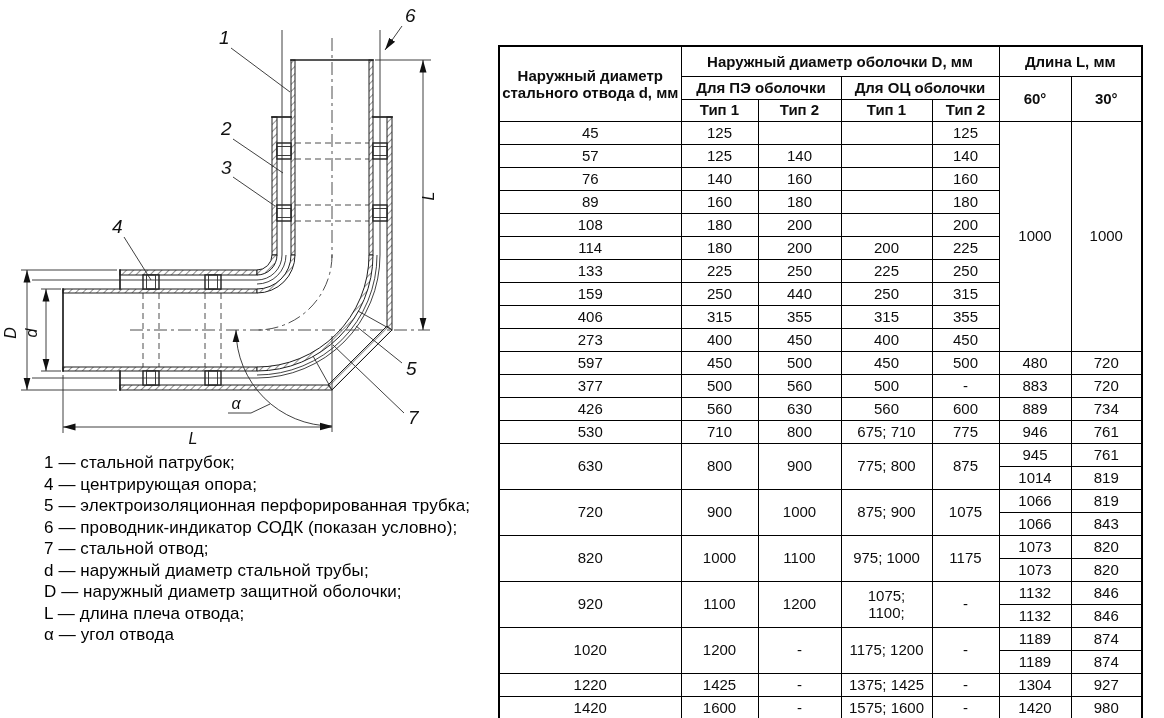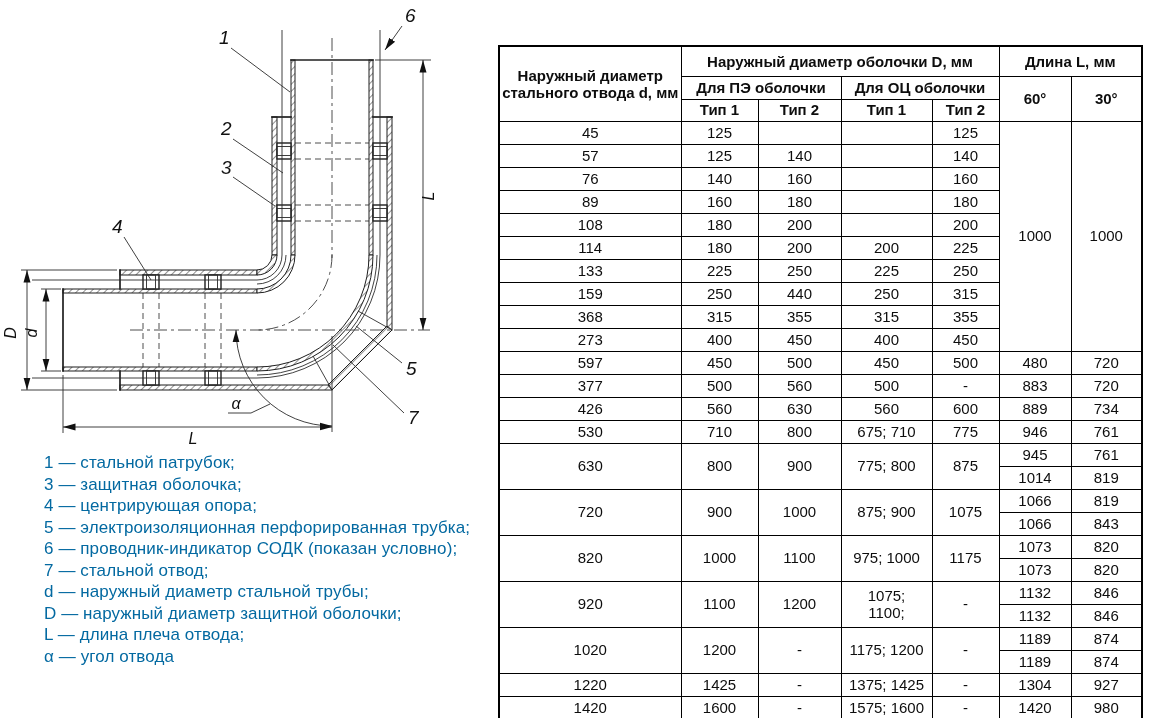--- a/index.html
+++ b/index.html
@@ -11,21 +11,21 @@
   .tl{stroke:#2b2b2b;stroke-width:0.9;fill:none;}
   .cl{stroke:#3a3a3a;stroke-width:0.9;fill:none;stroke-dasharray:13 4 3 4;}
   .dl{stroke:#3a3a3a;stroke-width:0.9;fill:none;stroke-dasharray:6 4;}
   .hb{fill:url(#hatch);stroke:#1f1f1f;stroke-width:1;}
   .sup{fill:#fff;stroke:#1f1f1f;stroke-width:1.4;}
   .supin{fill:none;stroke:#2b2b2b;stroke-width:0.9;}
   .callout{font:italic 19px "Liberation Sans",sans-serif;fill:#111;}
   .dimlab{font:italic 16px "Liberation Sans",sans-serif;fill:#111;}
   
   #legend{position:absolute;left:44px;top:452px;font-size:17px;line-height:21.5px;
-    color:#0369a1;letter-spacing:0.1px;}
+    color:#000000;letter-spacing:0.1px;}
   
   #tablewrap{position:absolute;left:498px;top:21px;margin-top:24px;}
   table{border-collapse:collapse;table-layout:fixed;border:2px solid #000;}
   th,td{border:1.6px solid #000;text-align:center;vertical-align:middle;
     padding:0 2px;overflow:hidden;}
   th{font-weight:bold;font-size:15px;line-height:1.15;}
   td{font-size:15px;white-space:pre-line;line-height:1.15;}
   tr.h1{height:30px;} tr.h2{height:23px;} tr.h3{height:22px;}
   tbody tr{height:23px;}
 </style>
@@ -161,21 +161,20 @@
       <text class="callout" x="112" y="233">4</text>
       <line class="tl" x1="402" y1="363" x2="356" y2="326"></line>
       <text class="callout" x="406" y="375">5</text>
       <line class="tl" x1="404" y1="413" x2="333" y2="345"></line>
       <text class="callout" x="408" y="424">7</text>
     </g>
   </svg>
 
   <div id="legend">
       <div>1 — стальной патрубок;</div>
-      <div>3 — защитная оболочка;</div>
       <div>4 — центрирующая опора;</div>
       <div>5 — электроизоляционная перфорированная трубка;</div>
       <div>6 — проводник-индикатор СОДК (показан условно);</div>
       <div>7 — стальной отвод;</div>
       <div>d — наружный диаметр стальной трубы;</div>
       <div>D — наружный диаметр защитной оболочки;</div>
       <div>L — длина плеча отвода;</div>
       <div>α — угол отвода</div>
     </div>
 
@@ -262,21 +261,21 @@
             <td>250</td>
           </tr>
           <tr>
             <td>159</td>
             <td>250</td>
             <td>440</td>
             <td>250</td>
             <td>315</td>
           </tr>
           <tr>
-            <td>368</td>
+            <td>406</td>
             <td>315</td>
             <td>355</td>
             <td>315</td>
             <td>355</td>
           </tr>
           <tr>
             <td>273</td>
             <td>400</td>
             <td>450</td>
             <td>400</td>

